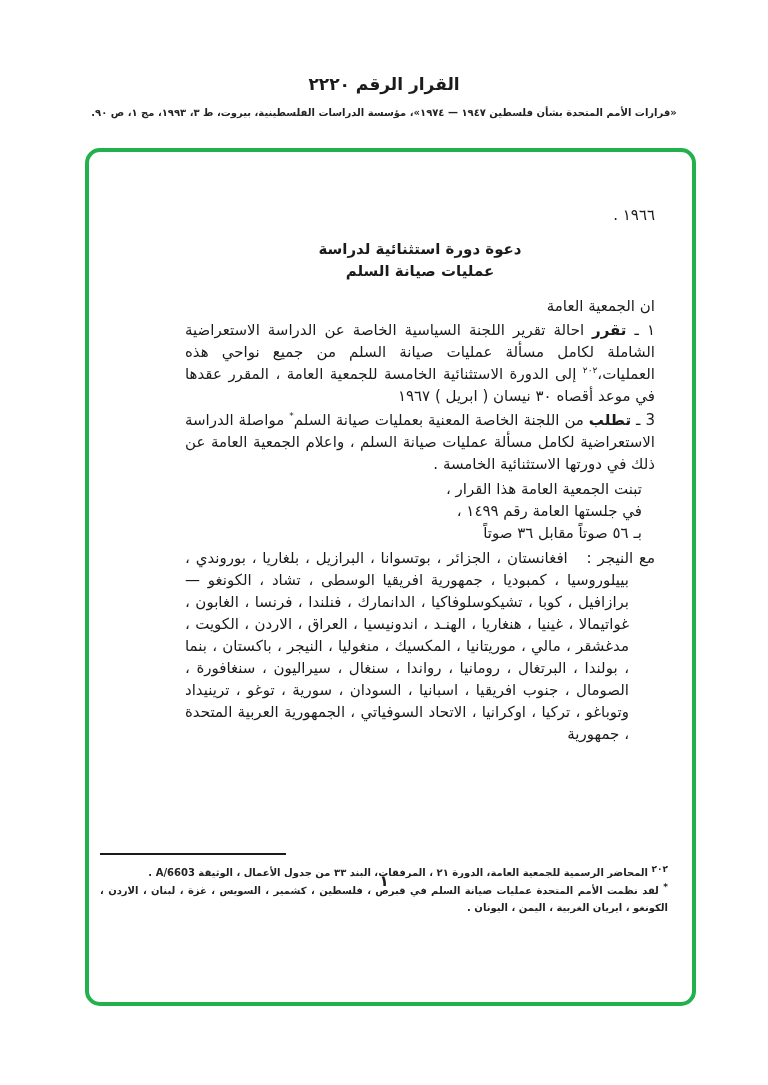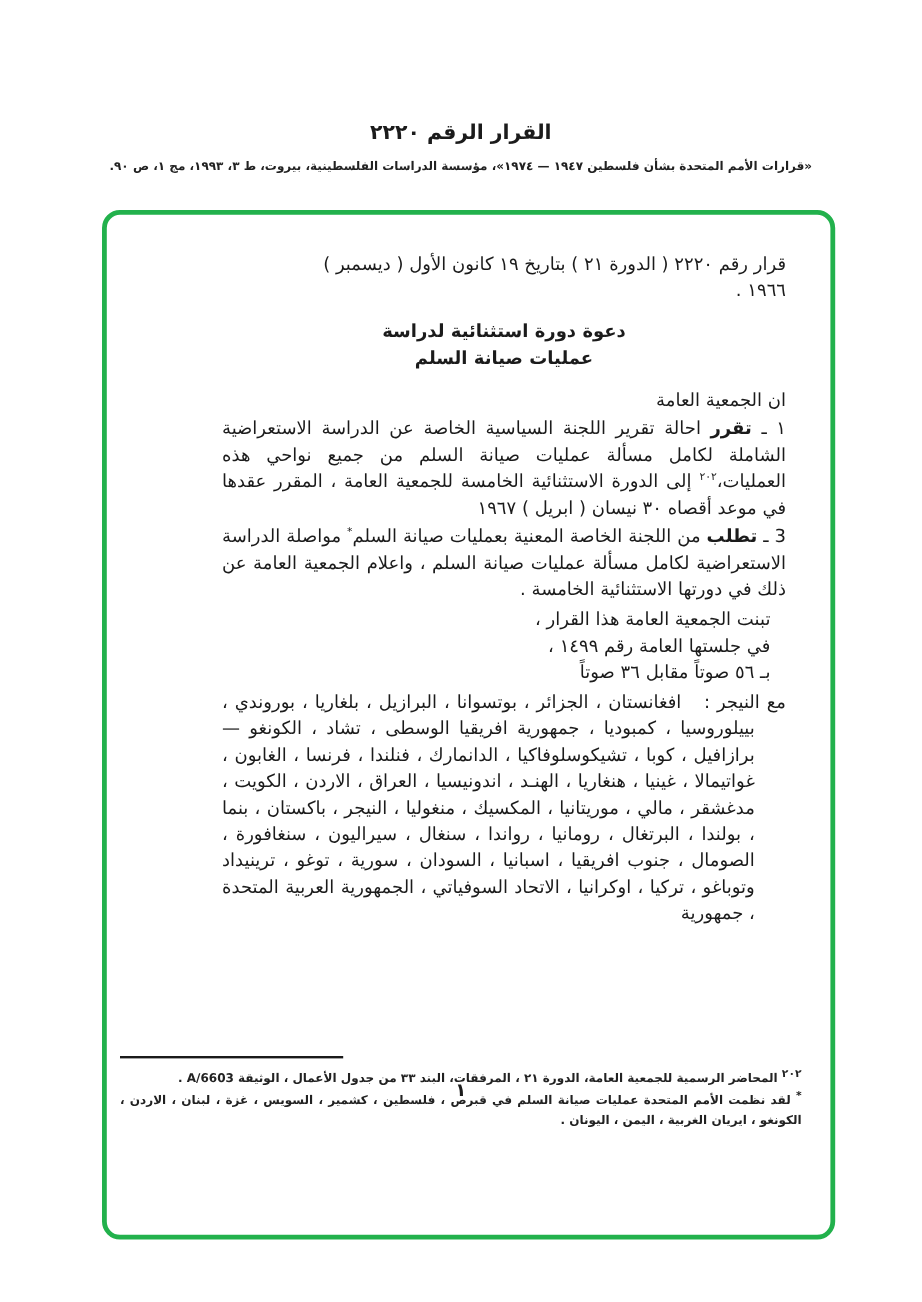--- a/index.html
+++ b/index.html
@@ -5,21 +5,21 @@
   * { margin: 0; padding: 0; box-sizing: border-box; }
   html, body { background: #ffffff; }
   body {
     width: 768px; height: 1085px;
     font-family: "DejaVu Sans", sans-serif;
     color: #1b1b1b;
     direction: rtl;
     position: relative;
     overflow: hidden;
   }
-  .page { position: relative; width: 768px; height: 916px; margin-top: 27px; }
+  .page { position: relative; width: 768px; height: 916px; }
 
   
   .header { position: absolute; top: 74px; left: 0; width: 100%; text-align: center; }
   .header-title { font-size: 17px; font-weight: bold; }
   .header-citation { font-size: 10px; font-weight: bold; margin-top: 13px; color: #222; }
 
   
   .green-box {
     position: absolute; top: 148px; left: 85px;
     width: 611px; height: 858px;
@@ -66,21 +66,21 @@
   <div class="header">
     <div class="header-title">القرار الرقم ٢٢٢٠</div>
     <div class="header-citation">«قرارات الأمم المتحدة بشأن فلسطين ١٩٤٧ — ١٩٧٤»، مؤسسة الدراسات الفلسطينية، بيروت، ط ٣، ١٩٩٣، مج ١، ص ٩٠.</div>
   </div>
 
   <div class="green-box" style="border-color: rgb(34, 177, 76);">
 
     <div class="main-col">
 
       <p class="doc-title">
-        <span>قرار رقم ٢٢٢٠ ( الدورة ٢١ ) بتاريخ ١٩ كانون الأول ( ديسمبر )</span><br>
+        <br>
         <span>١٩٦٦ .</span>
       </p>
 
       <p class="doc-subject">
         <span>دعوة دورة استثنائية لدراسة</span><br>
         <span>عمليات صيانة السلم</span>
       </p>
 
       <p class="opening">ان الجمعية العامة</p>
 

